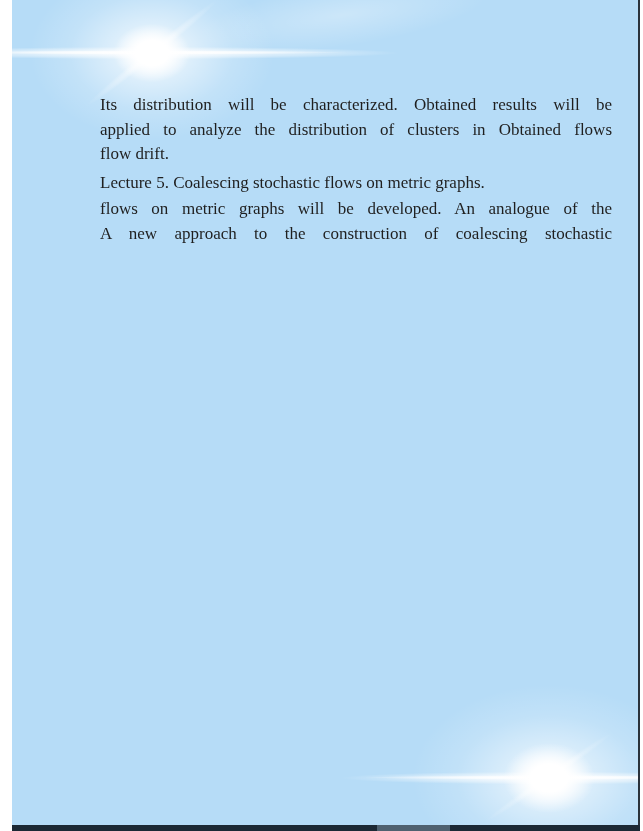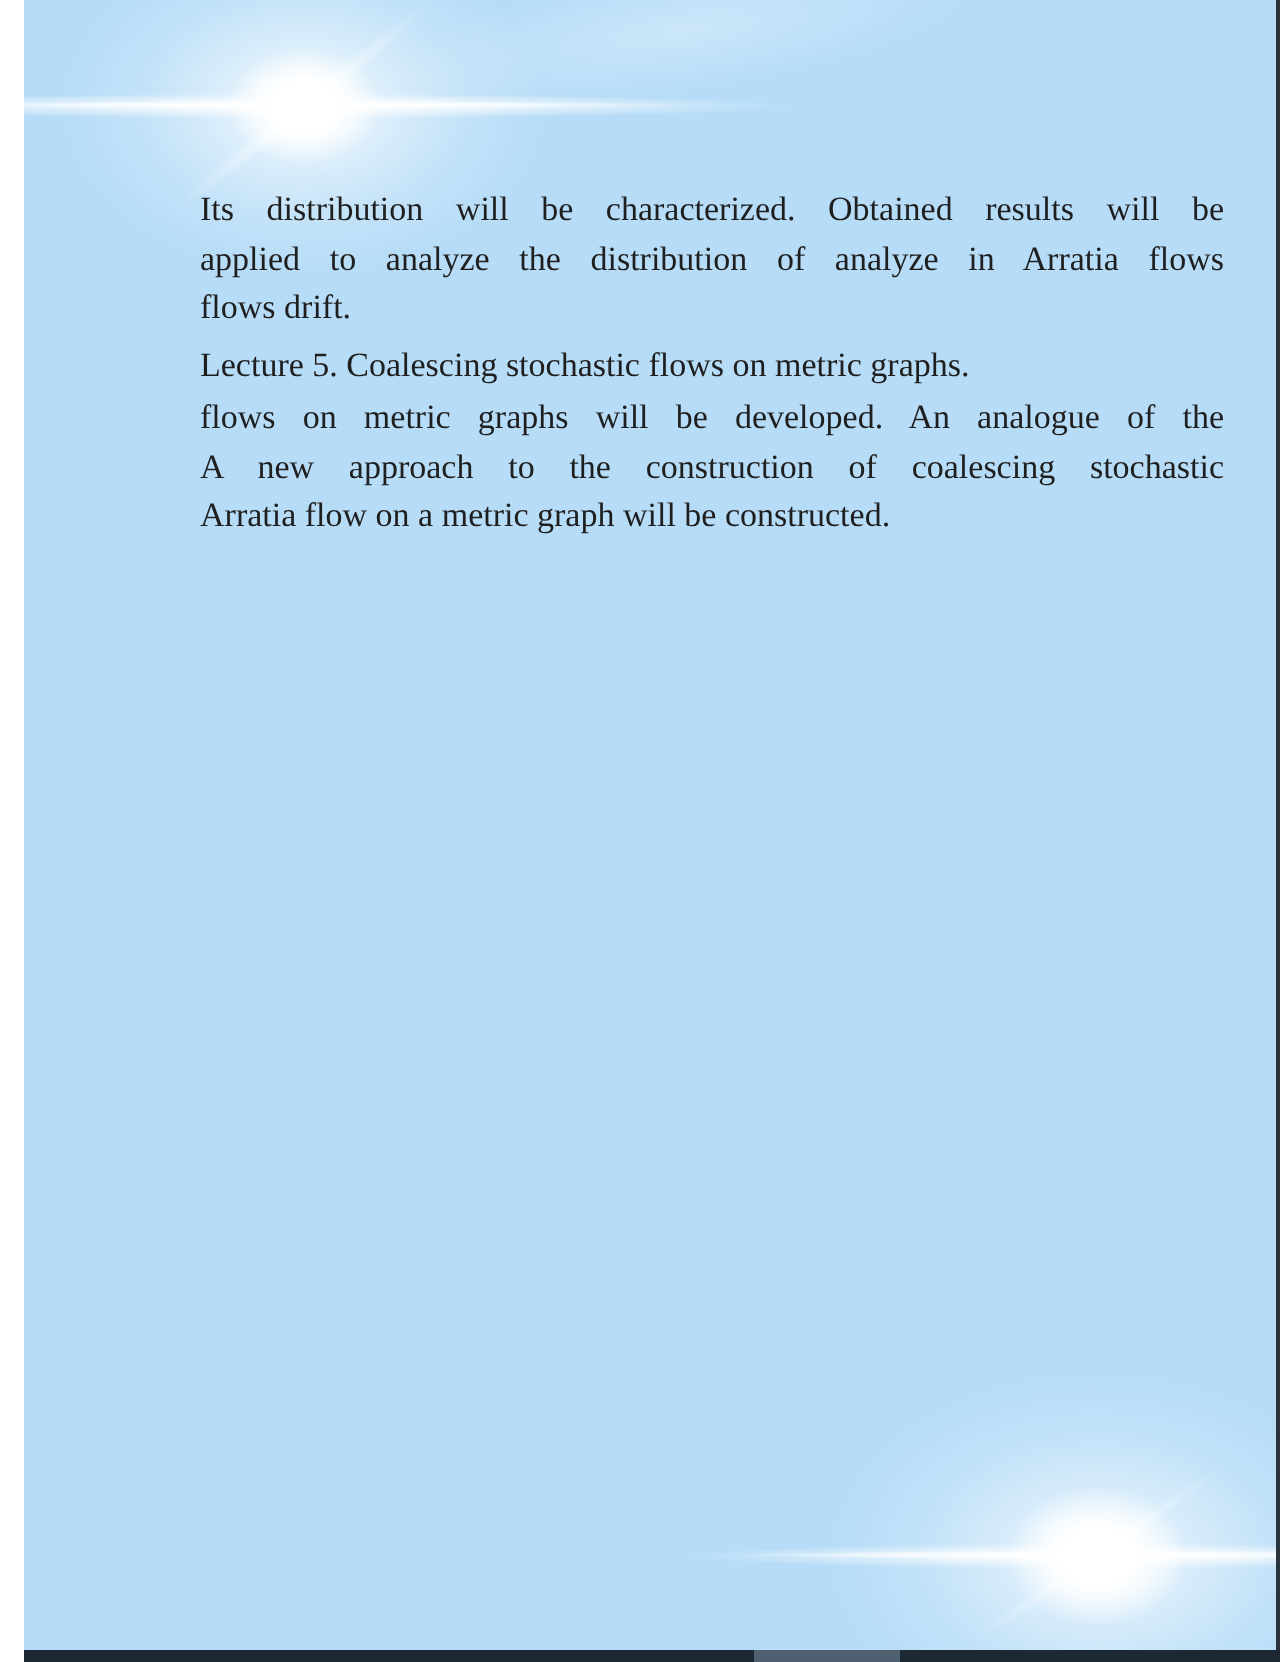--- a/index.html
+++ b/index.html
@@ -126,28 +126,27 @@
     <div class="fx br-glow"></div>
     <div class="fx br-streak"></div>
     <div class="fx br-ray"></div>
     <div class="fx br-line"></div>
     <div class="fx br-core"></div>
   </div>
 
   <div class="textblock">
     <div class="para">
       <span class="ln j">Its distribution will be characterized. Obtained results will be</span>
-      <span class="ln j">applied to analyze the distribution of analyze in Arratia flows</span>
-      <span class="ln">flows drift.</span>
+      <span class="ln j">applied to analyze the distribution of clusters in Obtained flows</span>
+      <span class="ln">flow drift.</span>
     </div>
     <div class="heading">Lecture 5. Coalescing stochastic flows on metric graphs.</div>
     <div class="para">
       <span class="ln j">flows on metric graphs will be developed. An analogue of the</span>
       <span class="ln j">A new approach to the construction of coalescing stochastic</span>
-      <span class="ln">Arratia flow on a metric graph will be constructed.</span>
     </div>
   </div>
 
   <div class="edge-right"></div>
   <div class="scrollbar-h">
     <div class="thumb"></div>
   </div>
 
 </div>
 

